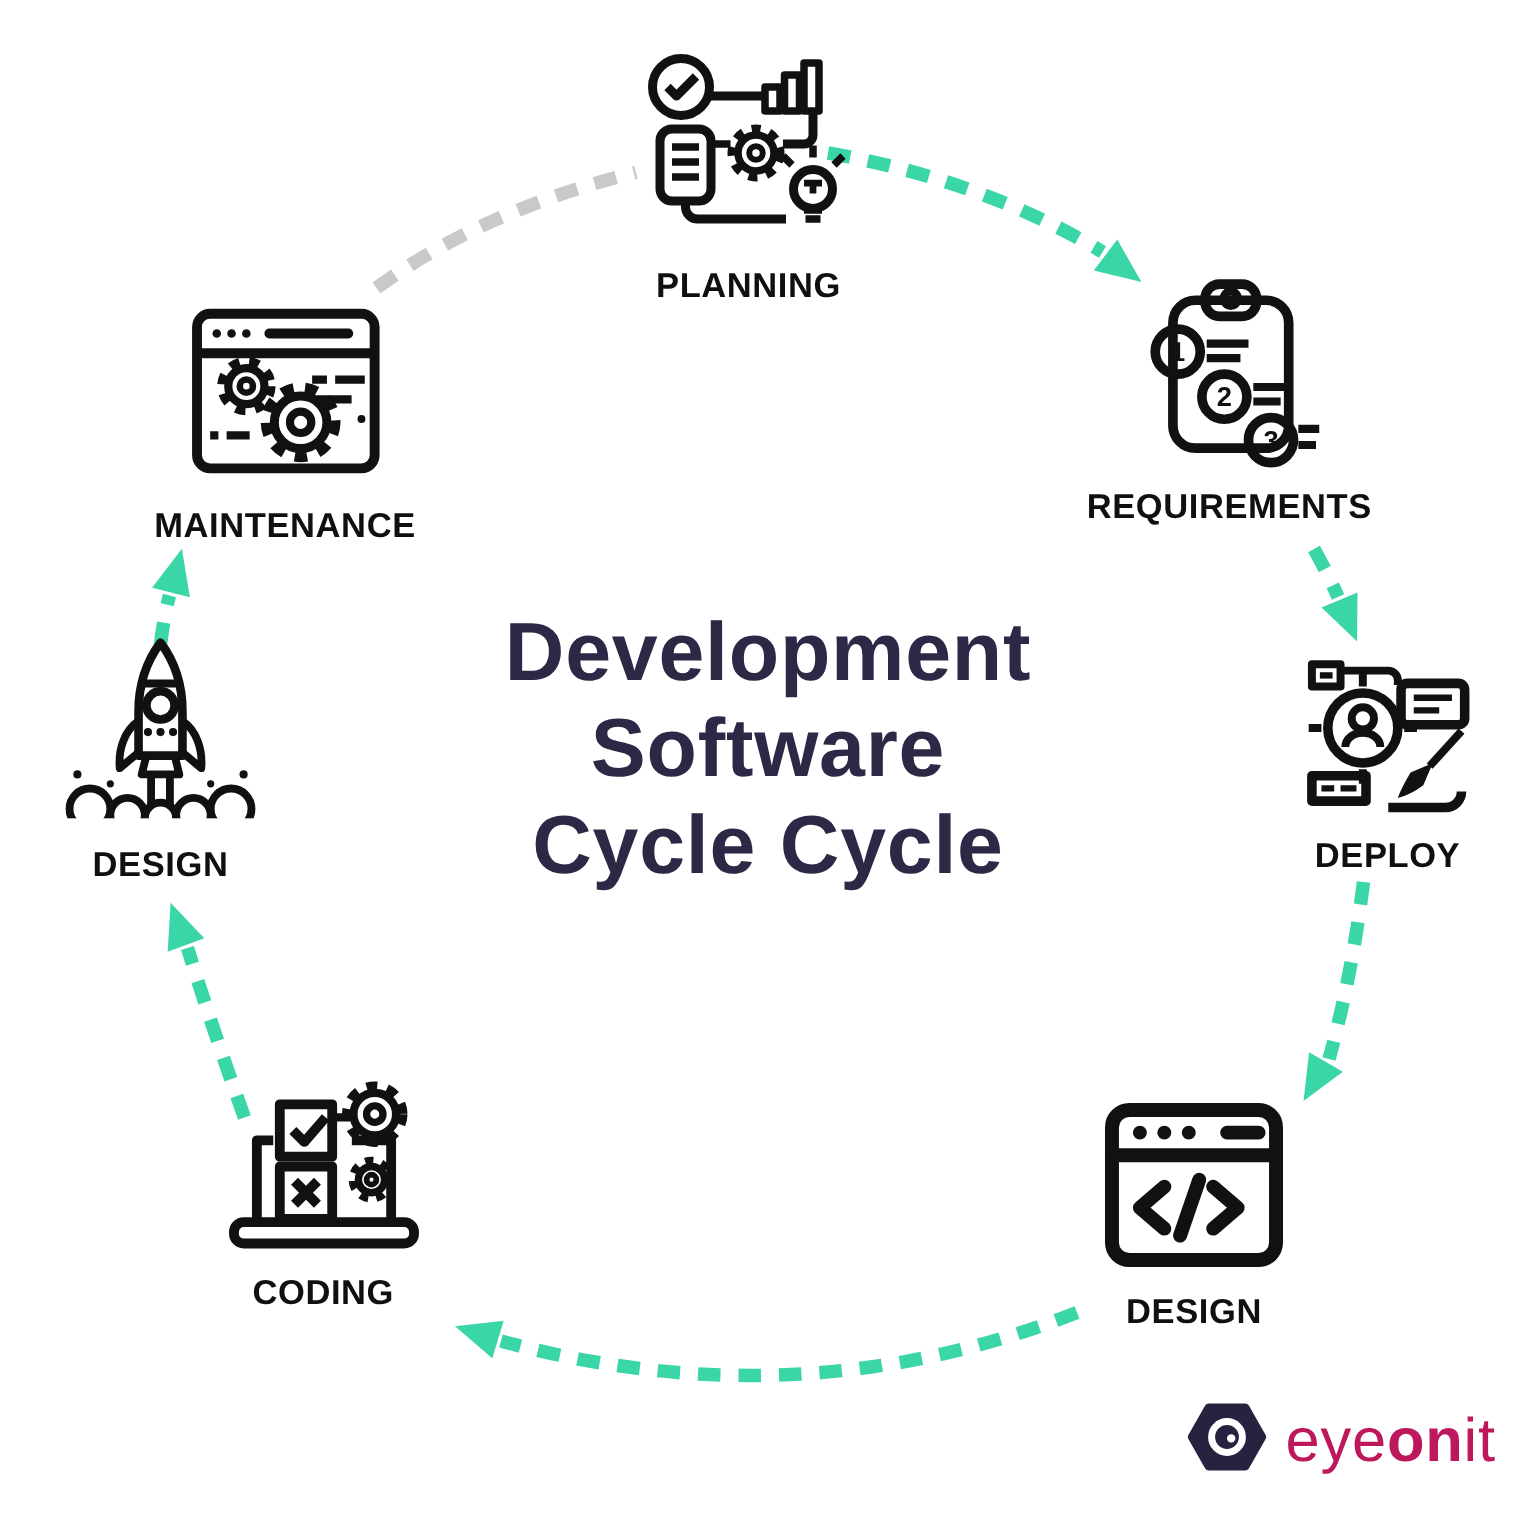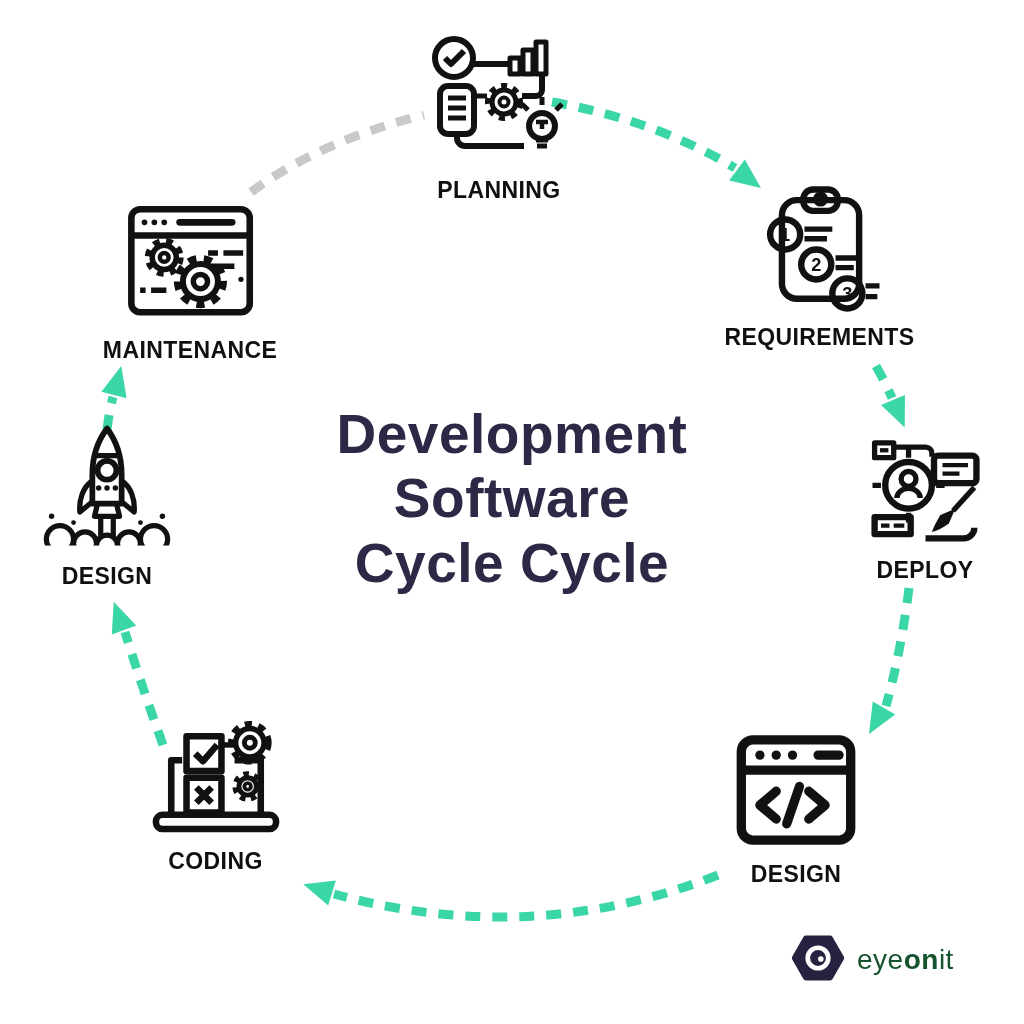--- a/index.html
+++ b/index.html
@@ -21,21 +21,21 @@
   .num{font-family:"Liberation Sans",sans-serif;font-weight:700;font-size:17px;fill:#111111;}
   .center-title{
     position:absolute;left:50%;top:402px;transform:translateX(-50%);
     width:480px;z-index:2;text-align:center;
     font-weight:700;font-size:55px;line-height:1.17;color:#2c2845;letter-spacing:.5px;
   }
   .brand{
     position:absolute;left:790px;top:930px;z-index:2;
     display:flex;align-items:center;gap:11px;
   }
-  .brand-text{font-size:28px;color:#14532d;letter-spacing:.5px;}
+  .brand-text{font-size:41px;color:#be185d;letter-spacing:.5px;}
   .brand-text .w-reg{font-weight:400;}
   .brand-text .w-bold{font-weight:700;}
 </style>
 </head>
 <body>
 
 <div class="canvas">
 
   <svg id="arrow-layer" viewBox="0 0 1024 1024" aria-hidden="true">
     <g fill="none" stroke-width="9" stroke-dasharray="15 12">

